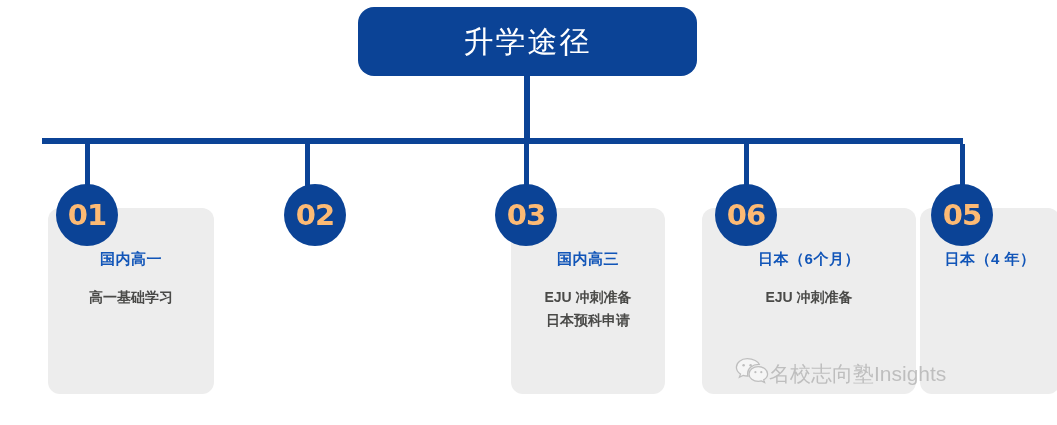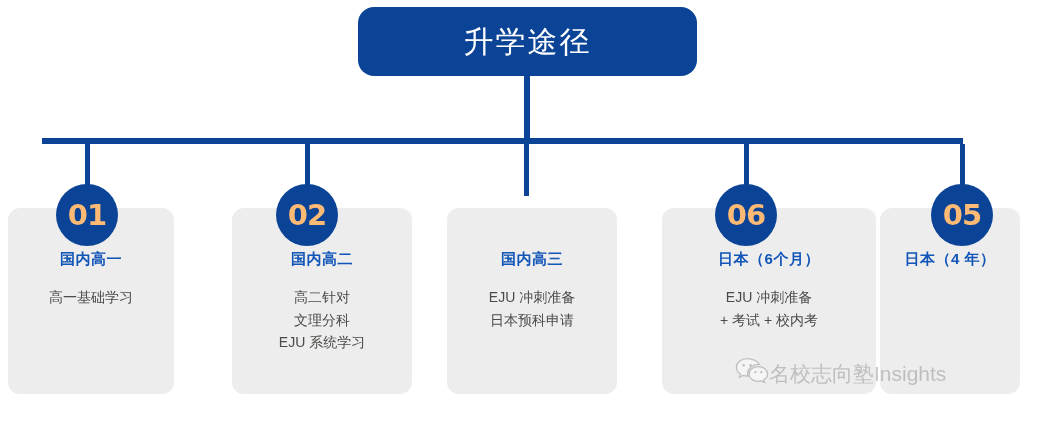--- a/index.html
+++ b/index.html
@@ -66,38 +66,39 @@
   
   .card {
     position: absolute;
     top: 208px;
     height: 186px;
     background: #ededed;
     border-radius: 12px;
     box-sizing: border-box;
     padding-top: 42px;
     text-align: center;
+    margin-left: 40px;
   }
   .card-heading {
     color: #1155b8;
     font-size: 15px;
     font-weight: bold;
     line-height: 1.2;
     letter-spacing: 0.5px;
     margin: 0 0 18px 0;
   }
   .card-body {
     color: #4a4a48;
     font-size: 14px;
     font-weight: 400;
     line-height: 1.62;
     margin: 0;
     padding: 0 6px;
   }
-  .card-body .line { display: block; white-space: nowrap; }
+  .card-body .line { display: block; white-space: nowrap; font-weight: bold; }
 
   
   .badge {
     position: absolute;
     top: 184px;
     width: 62px;
     height: 62px;
     border-radius: 50%;
     background: #0b4396;
     color: #fdba74;
@@ -148,43 +149,35 @@
   <div class="conn conn-drop" style="left:960px;"></div>
 
   <div class="card" style="left:8px;width:166px;">
     <div class="card-heading">国内高一</div>
     <div class="card-body">
       <span class="line">高一基础学习</span>
     </div>
   </div>
   <div class="badge" style="left:56px;">01</div>
 
-  <div class="card" style="left:232px;width:180px;">
-    <div class="card-heading">国内高二</div>
-    <div class="card-body">
-      <span class="line">高二针对</span>
-      <span class="line">文理分科</span>
-      <span class="line">EJU 系统学习</span>
-    </div>
-  </div>
-  <div class="badge" style="left:276px;">02</div>
+  <div class="badge" style="left:284px;">02</div>
 
-  <div class="card" style="left:447px;width:170px;">
+  <div class="card" style="left:471px;width:154px;">
     <div class="card-heading">国内高三</div>
     <div class="card-body">
       <span class="line">EJU 冲刺准备</span>
       <span class="line">日本预科申请</span>
     </div>
   </div>
+  <div class="badge" style="left:495px;">03</div>
 
   <div class="card" style="left:662px;width:214px;">
     <div class="card-heading">日本（6个月）</div>
     <div class="card-body">
       <span class="line">EJU 冲刺准备</span>
-      <span class="line">+ 考试 + 校内考</span>
     </div>
   </div>
   <div class="badge" style="left:715px;">06</div>
 
   <div class="card" style="left:880px;width:140px;">
     <div class="card-heading">日本（4 年）</div>
   </div>
   <div class="badge" style="left:931px;">05</div>
 
   <div class="watermark">

